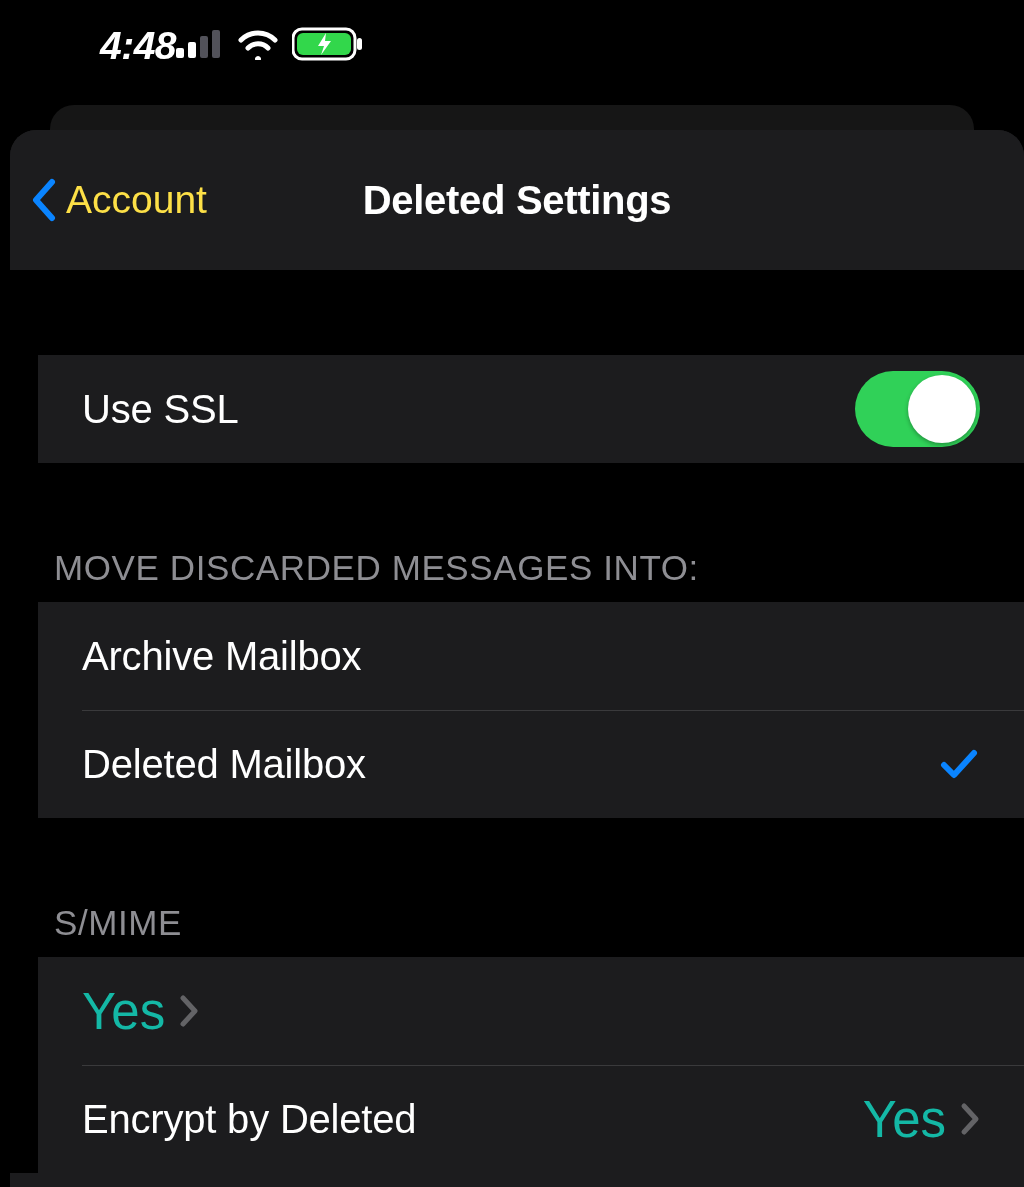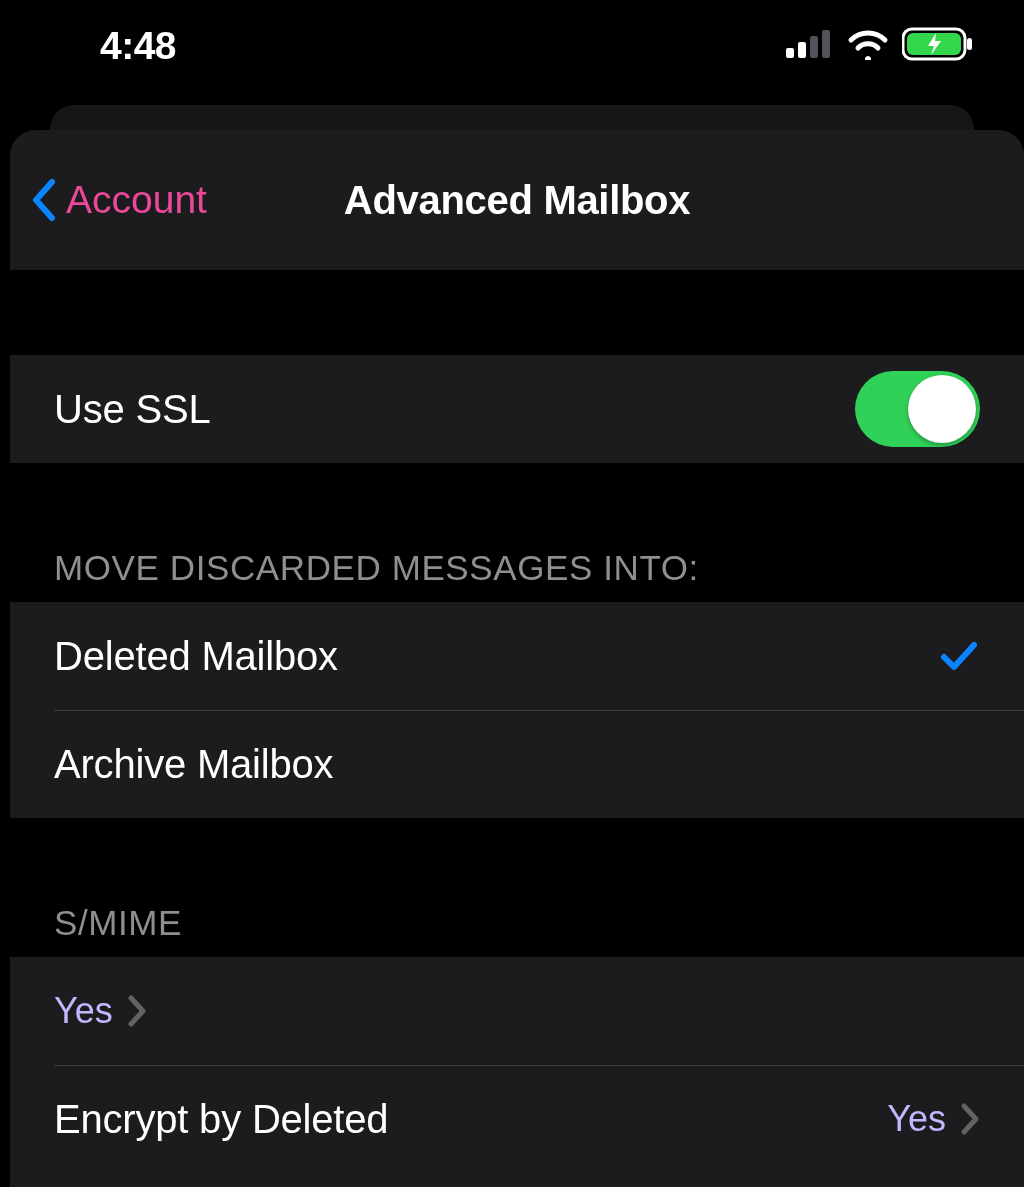--- a/index.html
+++ b/index.html
@@ -14,23 +14,23 @@
       width: 1024px;
       height: 1187px;
       overflow: hidden;
       color: #fff;
       position: relative;
     }
     
     .status-bar {
       height: 100px;
       display: flex;
-      justify-content: space-between;
       align-items: center;
       padding: 0 50px 8px 50px;
+      font-style: italic;
     }
     .status-time {
       font-size: 39px;
       font-weight: 600;
       letter-spacing: -0.5px;
       margin-left: 50px;
     }
     .status-icons {
       display: flex;
       align-items: center;
@@ -73,21 +73,21 @@
       color: #0a84ff;
     }
     .back-chevron svg {
       width: 32px;
       height: 44px;
       display: block;
     }
     .back-label {
       font-size: 39px;
       font-weight: 400;
-      color: #ec4899;
+      color: #fde047;
     }
     .nav-title {
       position: absolute;
       left: 0;
       right: 0;
       text-align: center;
       font-size: 40px;
       font-weight: 600;
       color: #fff;
       pointer-events: none;
@@ -112,40 +112,41 @@
       letter-spacing: 0.6px;
     }
     .cell {
       background: #1c1c1e;
       display: flex;
       align-items: center;
       padding: 0 44px;
       height: 108px;
       cursor: pointer;
       position: relative;
+      margin-left: 28px;
     }
     .cell + .cell::before {
       content: "";
       position: absolute;
       top: 0;
       left: 44px;
       right: 0;
       height: 1px;
       background: #3a3a3c;
     }
     .cell-label {
       font-size: 40px;
       font-weight: 400;
       color: #fff;
       flex: 1;
       letter-spacing: -0.2px;
     }
     .cell-value {
-      font-size: 36px;
-      color: #c4b5fd;
+      font-size: 51px;
+      color: #14b8a6;
       margin-right: 14px;
     }
     .disclosure {
       color: #636366;
     }
     .disclosure svg {
       width: 20px;
       height: 34px;
       display: block;
     }
@@ -215,47 +216,47 @@
 
   <div class="navbar">
     <div class="back-button">
       <span class="back-chevron">
         <svg viewBox="0 0 32 44">
             <path d="M24 4 L8 22 L24 40" stroke="#0a84ff" stroke-width="6" fill="none" stroke-linecap="round" stroke-linejoin="round"></path>
           </svg>
       </span>
       <span class="back-label">Account</span>
     </div>
-    <div class="nav-title">Advanced Mailbox</div>
+    <div class="nav-title">Deleted Settings</div>
   </div>
 
   <div class="content">
 
     <div class="section">
       <div class="gap"></div>
       <div class="cell">
         <div class="cell-label">Use SSL</div>
         <div class="toggle">
           <div class="toggle-knob"></div>
         </div>
       </div>
     </div>
 
     <div class="section">
       <div class="section-header">MOVE DISCARDED MESSAGES INTO:</div>
+      <div class="cell">
+        <div class="cell-label">Archive Mailbox</div>
+      </div>
       <div class="cell">
         <div class="cell-label">Deleted Mailbox</div>
         <span class="checkmark">
           <svg viewBox="0 0 42 42">
               <path d="M6 22 L16 32 L36 10" stroke="#0a84ff" stroke-width="6" fill="none" stroke-linecap="round" stroke-linejoin="round"></path>
             </svg>
         </span>
-      </div>
-      <div class="cell">
-        <div class="cell-label">Archive Mailbox</div>
       </div>
     </div>
 
     <div class="section">
       <div class="section-header">S/MIME</div>
       <div class="cell">
         <div class="cell-value">Yes</div>
         <span class="disclosure">
           <svg viewBox="0 0 20 34">
               <path d="M4 4 L16 17 L4 30" stroke="#636366" stroke-width="5" fill="none" stroke-linecap="round" stroke-linejoin="round"></path>

